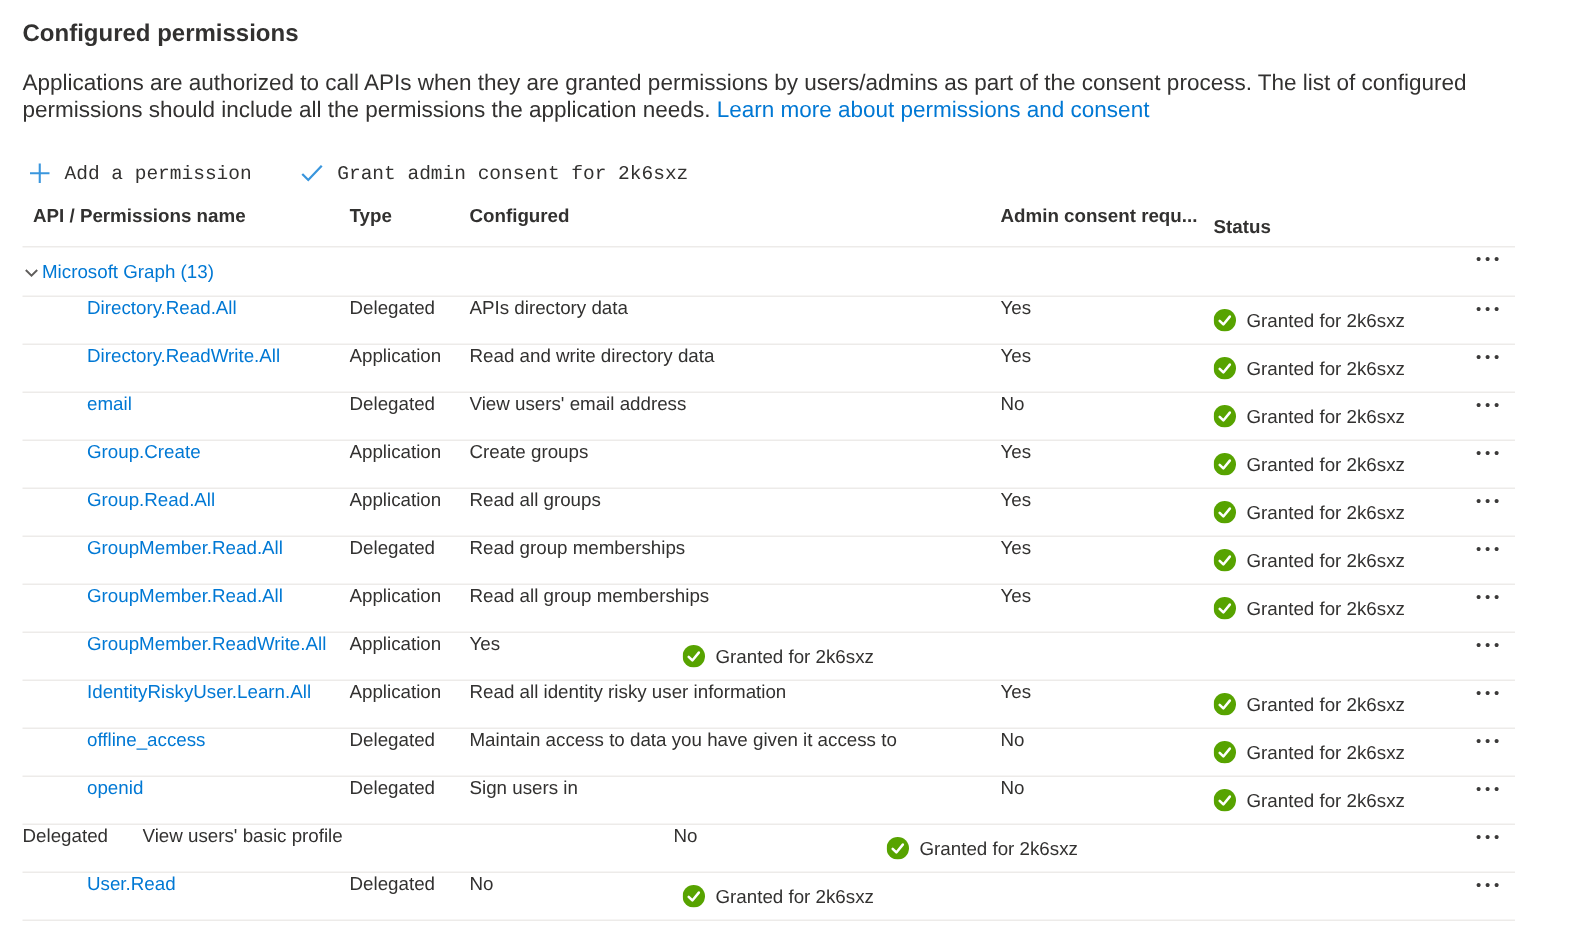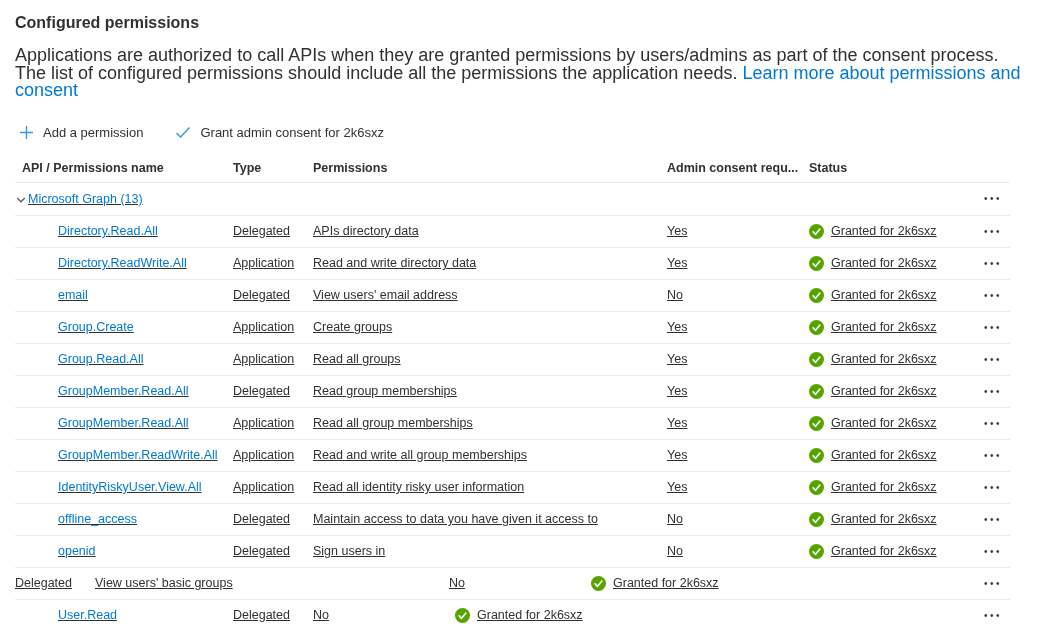--- a/index.html
+++ b/index.html
@@ -12,64 +12,61 @@
   }
   .page { padding: 14px 2px 0 15px; border-radius: 28px; }
 
   .page-title {
     font-size: 16px;
     font-weight: 600;
     color: var(--text, #323130);
     margin-bottom: 15px;
   }
   .desc {
-    font-size: 18px;
+    font-size: 15px;
     line-height: 17.5px;
     max-width: 1008px;
     margin-bottom: 23px;
   }
   .link { color: var(--link, #0078d4); text-decoration: none; cursor: pointer; }
 
   .toolbar {
     display: flex;
     align-items: center;
     gap: 24px;
     margin-bottom: 12px;
     height: 20px;
   }
   .toolbar-btn {
     display: flex;
     align-items: center;
     gap: 9px;
     background: none;
     border: none;
-    font-family: Liberation Sans, sans-serif;
+    font-family: Liberation Mono, monospace;
     font-size: 13px;
     color: var(--text, #323130);
     cursor: pointer;
     padding: 2px 4px;
   }
   .toolbar-icon { color: var(--toolbar_icon, #3a96dd); display: inline-flex; }
 
   .table { width: 995px; }
   .thead {
     display: flex;
-    align-items: center;
     height: 28px;
     border-bottom: 1px solid var(--divider, #edebe9);
     font-weight: 700;
     font-size: 12.5px;
   }
   .row {
     display: flex;
-    align-items: center;
     height: 32px;
     border-bottom: 1px solid var(--divider, #edebe9);
     font-size: 12.5px;
-    text-decoration: underline;
   }
   .group-row { height: 33px; }
   .cell { white-space: nowrap; overflow: hidden; }
   .c-name   { width: 218px; padding-left: 7px; }
   .c-name.indent { padding-left: 43px; }
   .c-type   { width: 80px; }
   .c-desc   { width: 354px; }
   .c-admin  { width: 142px; }
   .c-status { flex: 1; display: flex; align-items: center; gap: 7px; }
   .c-menu   { width: 48px; text-align: right; padding-right: 8px; }
@@ -119,21 +116,21 @@
       </span>
       <span>Grant admin consent for 2k6sxz</span>
     </button>
   </div>
 
   <div class="table">
 
     <div class="thead">
       <div class="cell c-name">API / Permissions name</div>
       <div class="cell c-type">Type</div>
-      <div class="cell c-desc">Permissions</div>
+      <div class="cell c-desc">Configured</div>
       <div class="cell c-admin">Admin consent requ...</div>
       <div class="cell c-status">Status</div>
       <div class="cell c-menu"></div>
     </div>
 
     <div class="row group-row">
       <div class="cell c-status group-name" style="flex:1">
         <span class="chevron">
           <svg width="12" height="12" viewBox="0 0 12 12">
               <path d="M2.2 4 L6 7.8 L9.8 4" stroke="currentColor" stroke-width="1.3" fill="none"></path>
@@ -292,39 +289,38 @@
     <div class="cell c-menu">
       <button class="menu-btn">•••</button>
     </div>
   </div>
 
   <div class="row">
     <div class="cell c-name indent">
       <a class="link">GroupMember.ReadWrite.All</a>
     </div>
     <div class="cell c-type">Application</div>
-    <div class="cell c-desc">Read and write all group memberships</div>
-    <div class="cell c-admin">Yes</div>
-    <div class="cell c-status">
-      <span class="granted-icon">
-        <svg width="15" height="15" viewBox="0 0 16 16">
-                <circle cx="8" cy="8" r="8" fill="currentColor"></circle>
-                <path d="M4.4 8.4 L7 11 L11.6 5.4" stroke="#ffffff" stroke-width="1.8" fill="none" stroke-linecap="round" stroke-linejoin="round"></path>
-              </svg>
-      </span>
-      <span>Granted for 2k6sxz</span>
-    </div>
-    <div class="cell c-menu">
-      <button class="menu-btn">•••</button>
-    </div>
-  </div>
-
-  <div class="row">
-    <div class="cell c-name indent">
-      <a class="link">IdentityRiskyUser.View.All</a>
+    <div class="cell c-admin">Yes</div>
+    <div class="cell c-status">
+      <span class="granted-icon">
+        <svg width="15" height="15" viewBox="0 0 16 16">
+                <circle cx="8" cy="8" r="8" fill="currentColor"></circle>
+                <path d="M4.4 8.4 L7 11 L11.6 5.4" stroke="#ffffff" stroke-width="1.8" fill="none" stroke-linecap="round" stroke-linejoin="round"></path>
+              </svg>
+      </span>
+      <span>Granted for 2k6sxz</span>
+    </div>
+    <div class="cell c-menu">
+      <button class="menu-btn">•••</button>
+    </div>
+  </div>
+
+  <div class="row">
+    <div class="cell c-name indent">
+      <a class="link">IdentityRiskyUser.Learn.All</a>
     </div>
     <div class="cell c-type">Application</div>
     <div class="cell c-desc">Read all identity risky user information</div>
     <div class="cell c-admin">Yes</div>
     <div class="cell c-status">
       <span class="granted-icon">
         <svg width="15" height="15" viewBox="0 0 16 16">
                 <circle cx="8" cy="8" r="8" fill="currentColor"></circle>
                 <path d="M4.4 8.4 L7 11 L11.6 5.4" stroke="#ffffff" stroke-width="1.8" fill="none" stroke-linecap="round" stroke-linejoin="round"></path>
               </svg>
@@ -373,21 +369,21 @@
       </span>
       <span>Granted for 2k6sxz</span>
     </div>
     <div class="cell c-menu">
       <button class="menu-btn">•••</button>
     </div>
   </div>
 
   <div class="row">
     <div class="cell c-type">Delegated</div>
-    <div class="cell c-desc">View users' basic groups</div>
+    <div class="cell c-desc">View users' basic profile</div>
     <div class="cell c-admin">No</div>
     <div class="cell c-status">
       <span class="granted-icon">
         <svg width="15" height="15" viewBox="0 0 16 16">
                 <circle cx="8" cy="8" r="8" fill="currentColor"></circle>
                 <path d="M4.4 8.4 L7 11 L11.6 5.4" stroke="#ffffff" stroke-width="1.8" fill="none" stroke-linecap="round" stroke-linejoin="round"></path>
               </svg>
       </span>
       <span>Granted for 2k6sxz</span>
     </div>

